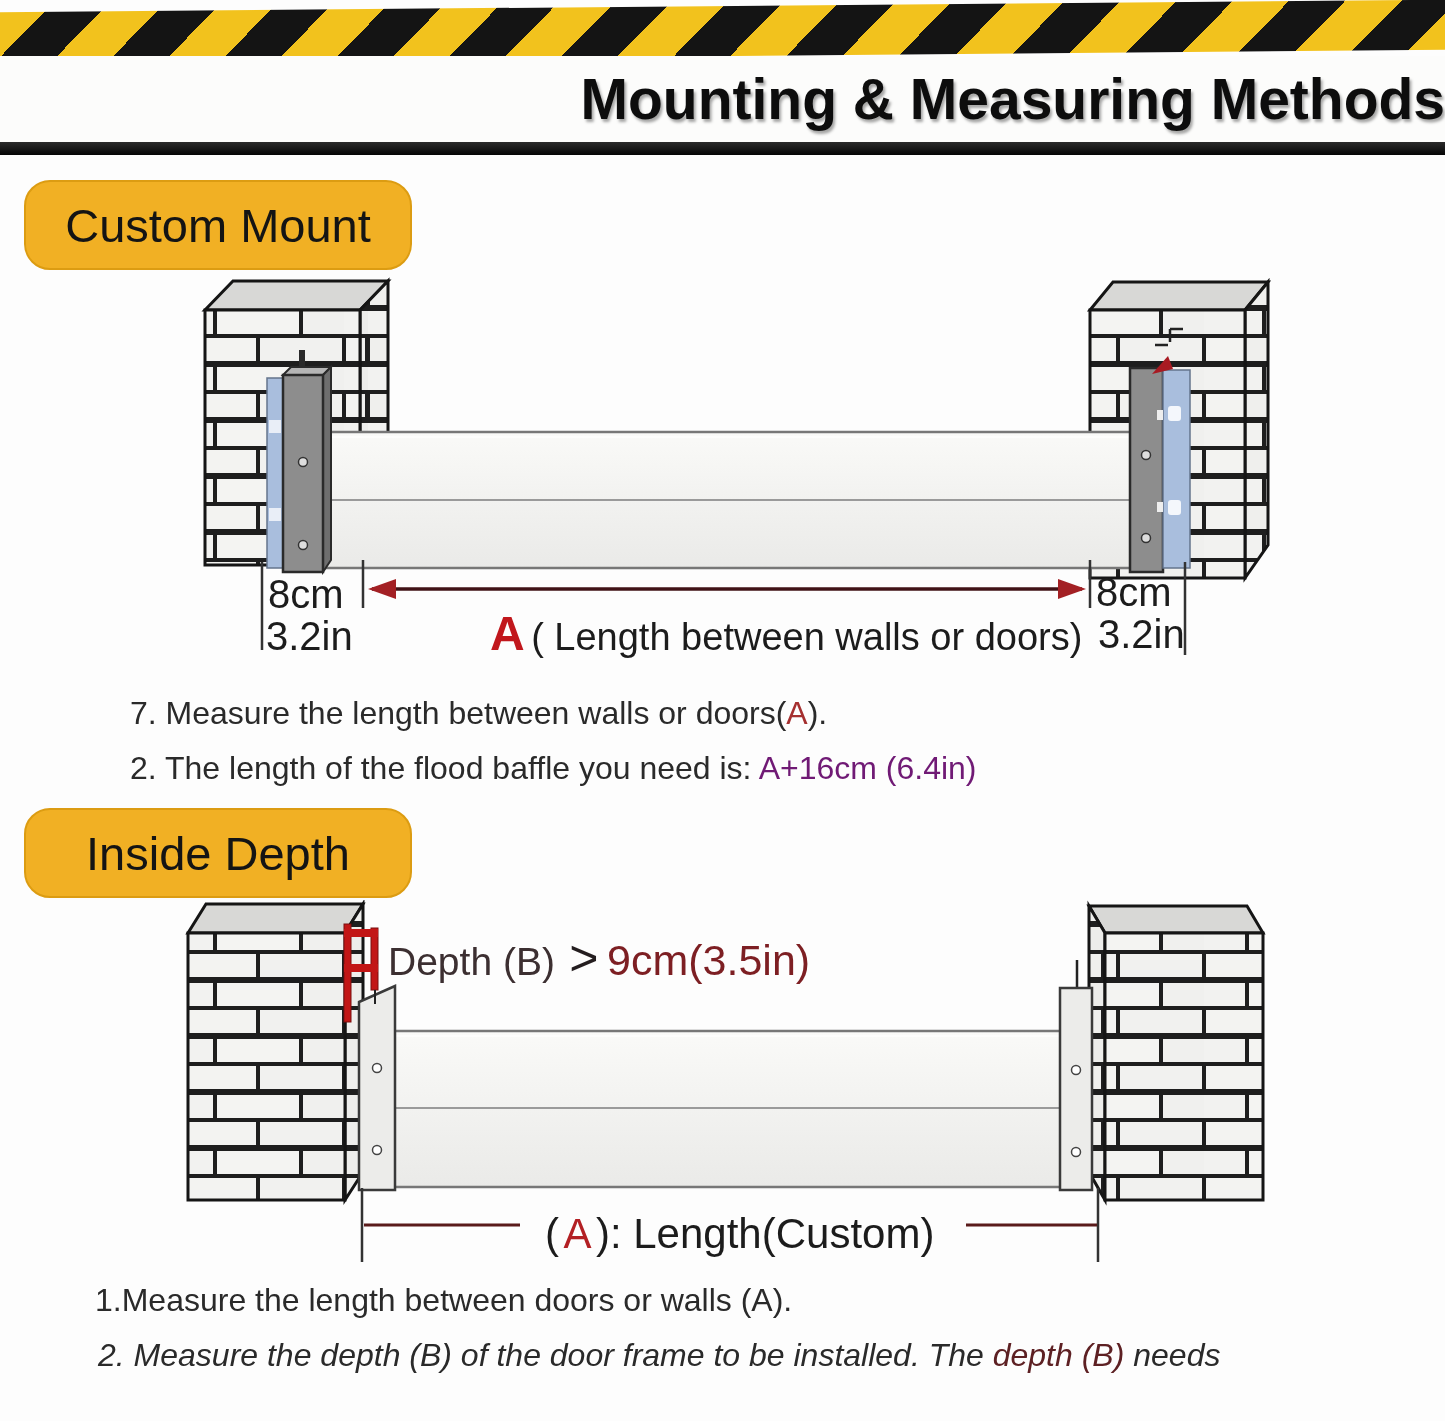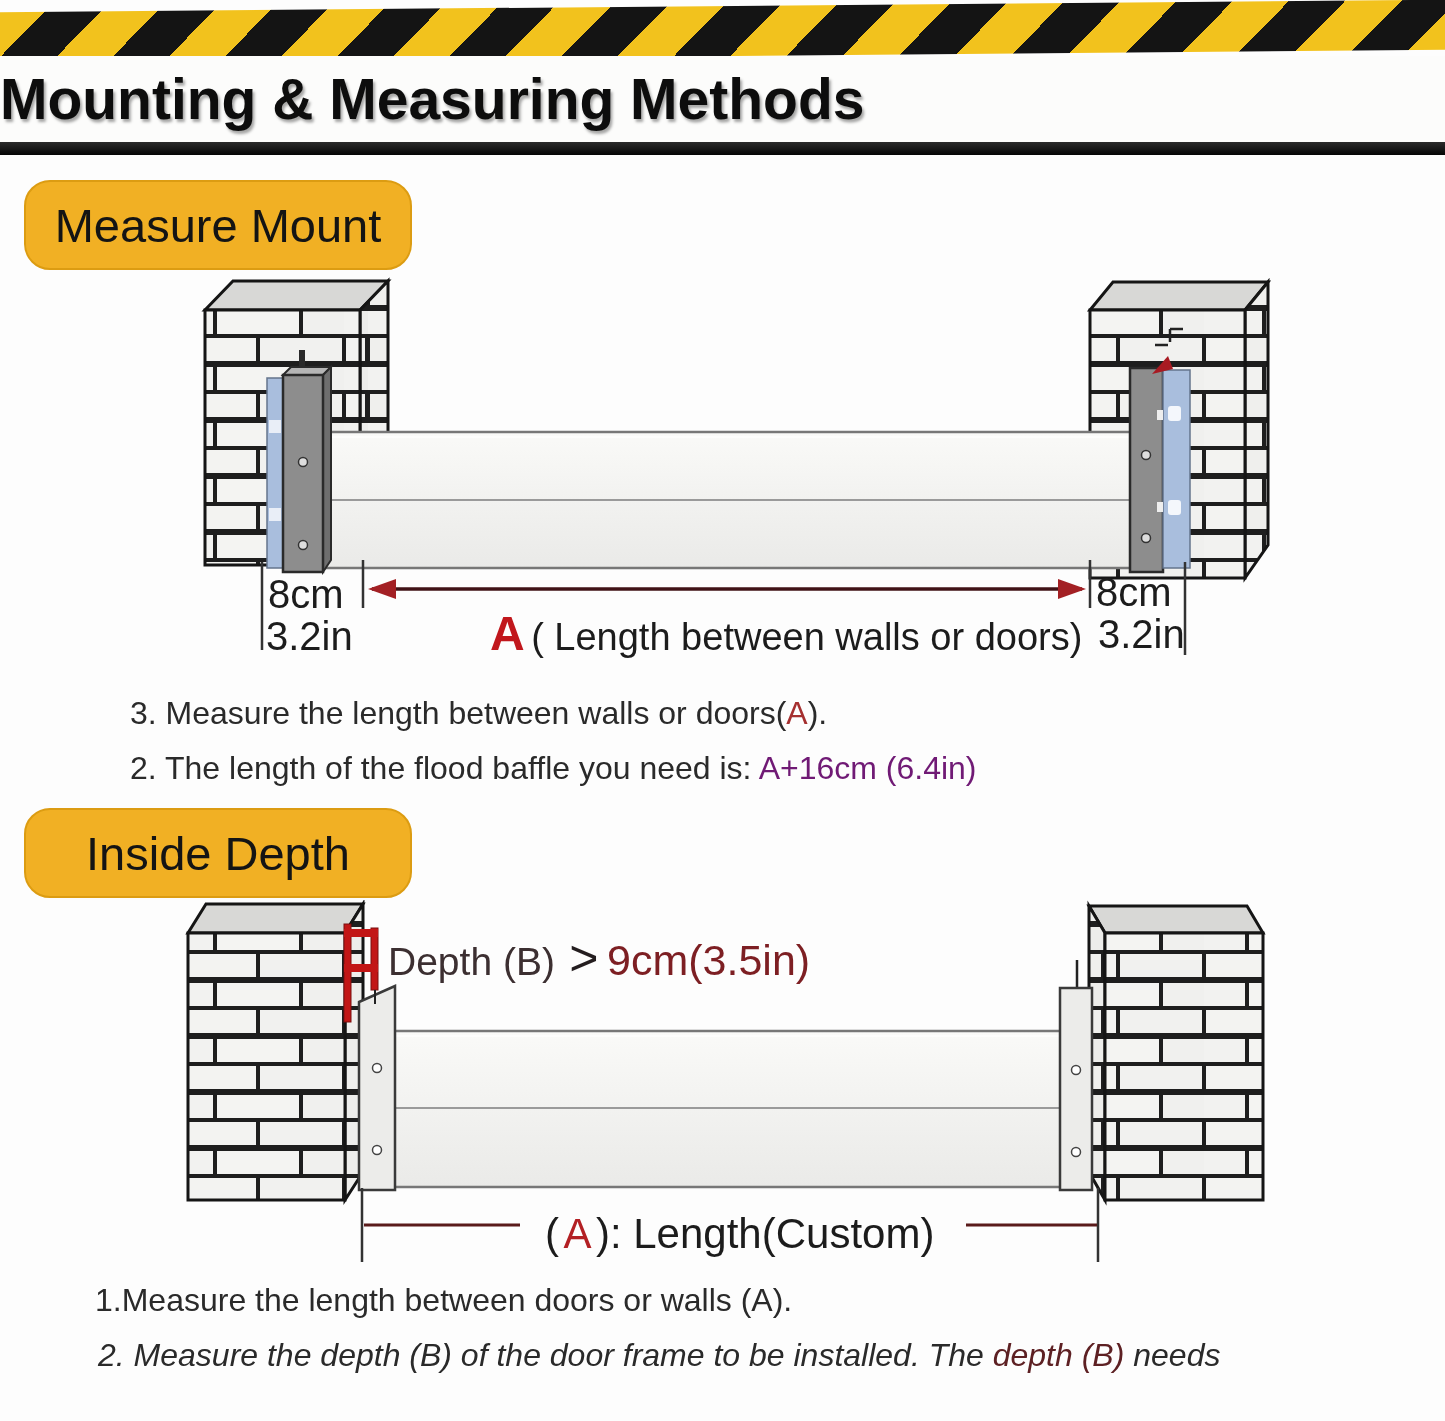--- a/index.html
+++ b/index.html
@@ -6,21 +6,21 @@
   .page{position:relative;width:1445px;height:1421px;background:#fdfdfd;overflow:hidden;
         font-family:"Liberation Sans", sans-serif;color:#1c1c1c;}
 
   
   .tape{position:absolute;left:-12px;top:6px;width:1470px;height:50px;
         background:repeating-linear-gradient(135deg,#f2c21d 0 40px,#141414 40px 80px);
         transform:rotate(-0.5deg);}
 
   
   .title-band{position:absolute;left:0;top:56px;width:100%;height:86px;background:#fcfcfb;
-              display:flex;align-items:center;justify-content:flex-start;}
+              display:flex;align-items:center;justify-content:flex-end;}
   .title-band h1{margin:0;font-size:57px;font-weight:700;letter-spacing:0px;color:#0d0d0d;
                  text-shadow:2px 3px 3px rgba(0,0,0,0.35);}
   .black-bar{position:absolute;left:0;top:142px;width:100%;height:13px;
              background:linear-gradient(#2b2b2b,#050505);}
 
   
   .pill{position:absolute;left:24px;width:384px;height:86px;background:#f1b024;
         border:2px solid #dc9c12;border-radius:26px;display:flex;align-items:center;
         justify-content:center;font-size:47px;color:#141414;}
   .pill.outside{top:180px;}
@@ -49,21 +49,21 @@
 <div class="page">
 
   <div class="tape"></div>
 
   <div class="title-band">
     <h1>Mounting &amp; Measuring Methods</h1>
   </div>
   <div class="black-bar"></div>
 
   <div class="pill outside">
-    <span>Measure Mount</span>
+    <span>Custom Mount</span>
   </div>
 
   <svg id="diagram1" class="diagram" viewBox="0 260 1445 440" width="1445" height="440">
     <defs>
       <pattern id="bricks" width="172" height="56" patternUnits="userSpaceOnUse">
         <rect width="172" height="56" fill="#1e1e1e"></rect>
         <rect x="2" y="2" width="82" height="23" fill="#f3f3f1"></rect>
         <rect x="88" y="2" width="82" height="23" fill="#f1f1ef"></rect>
         <rect x="-41" y="31" width="82" height="23" fill="#f2f2f0"></rect>
         <rect x="45" y="31" width="82" height="23" fill="#f4f4f2"></rect>
@@ -147,21 +147,21 @@
       <polygon points="396,579 396,599 368,589" fill="#a32024"></polygon>
       <polygon points="1058,579 1058,599 1086,589" fill="#a32024"></polygon>
     </g>
     <text x="490" y="650">
       <tspan font-size="48" font-weight="700" fill="#c1171c">A</tspan>
       <tspan dx="2" font-size="38" fill="#1c1c1c">( Length between walls or doors)</tspan>
     </text>
   </svg>
 
   <div class="steps1">
-    <p><span>3. Measure the length between walls or doors(</span><span class="red-a">A</span><span>).</span></p>
+    <p><span>7. Measure the length between walls or doors(</span><span class="red-a">A</span><span>).</span></p>
     <p><span>2. The length of the flood baffle you need is: </span><span class="red-soft">A+16cm (6.4in)</span></p>
   </div>
 
   <div class="pill inside">
     <span>Inside Depth</span>
   </div>
 
   <svg id="diagram2" class="diagram" viewBox="0 900 1445 480" width="1445" height="480">
 
     <g>

